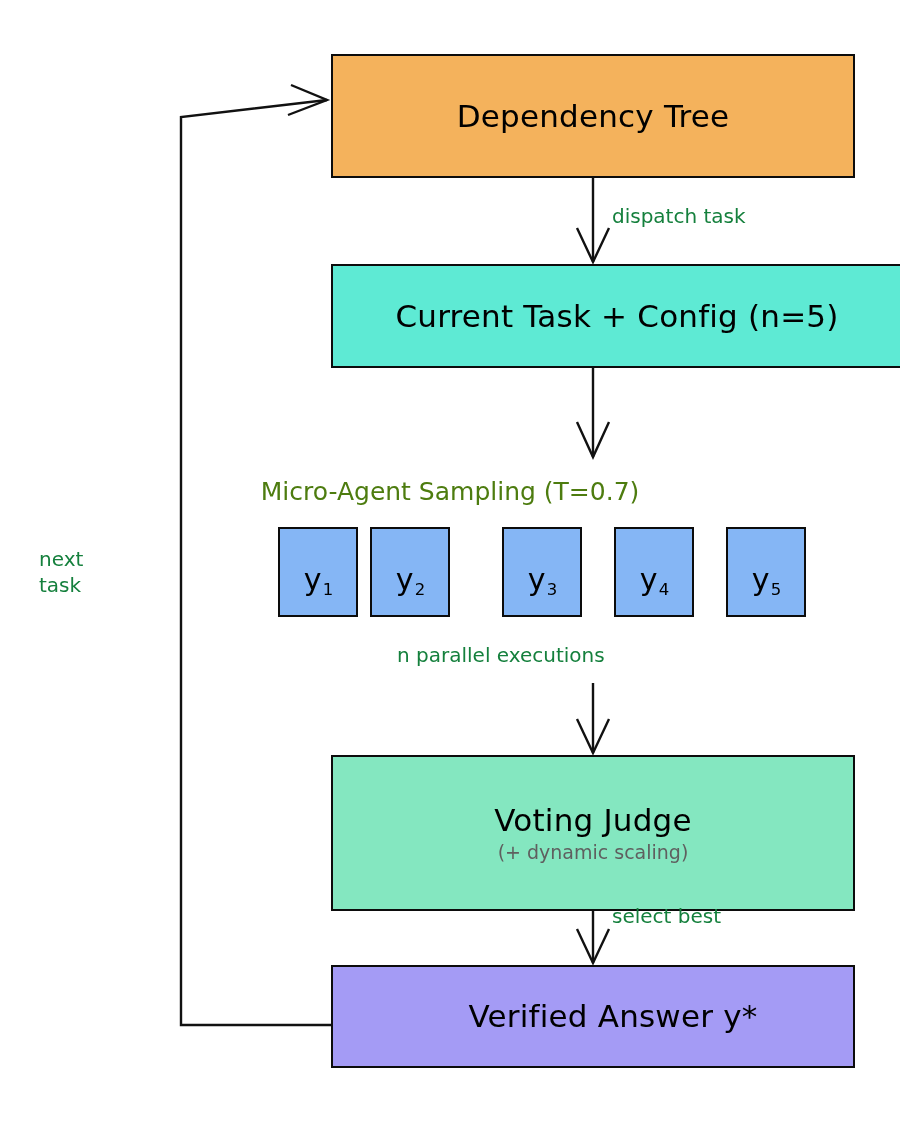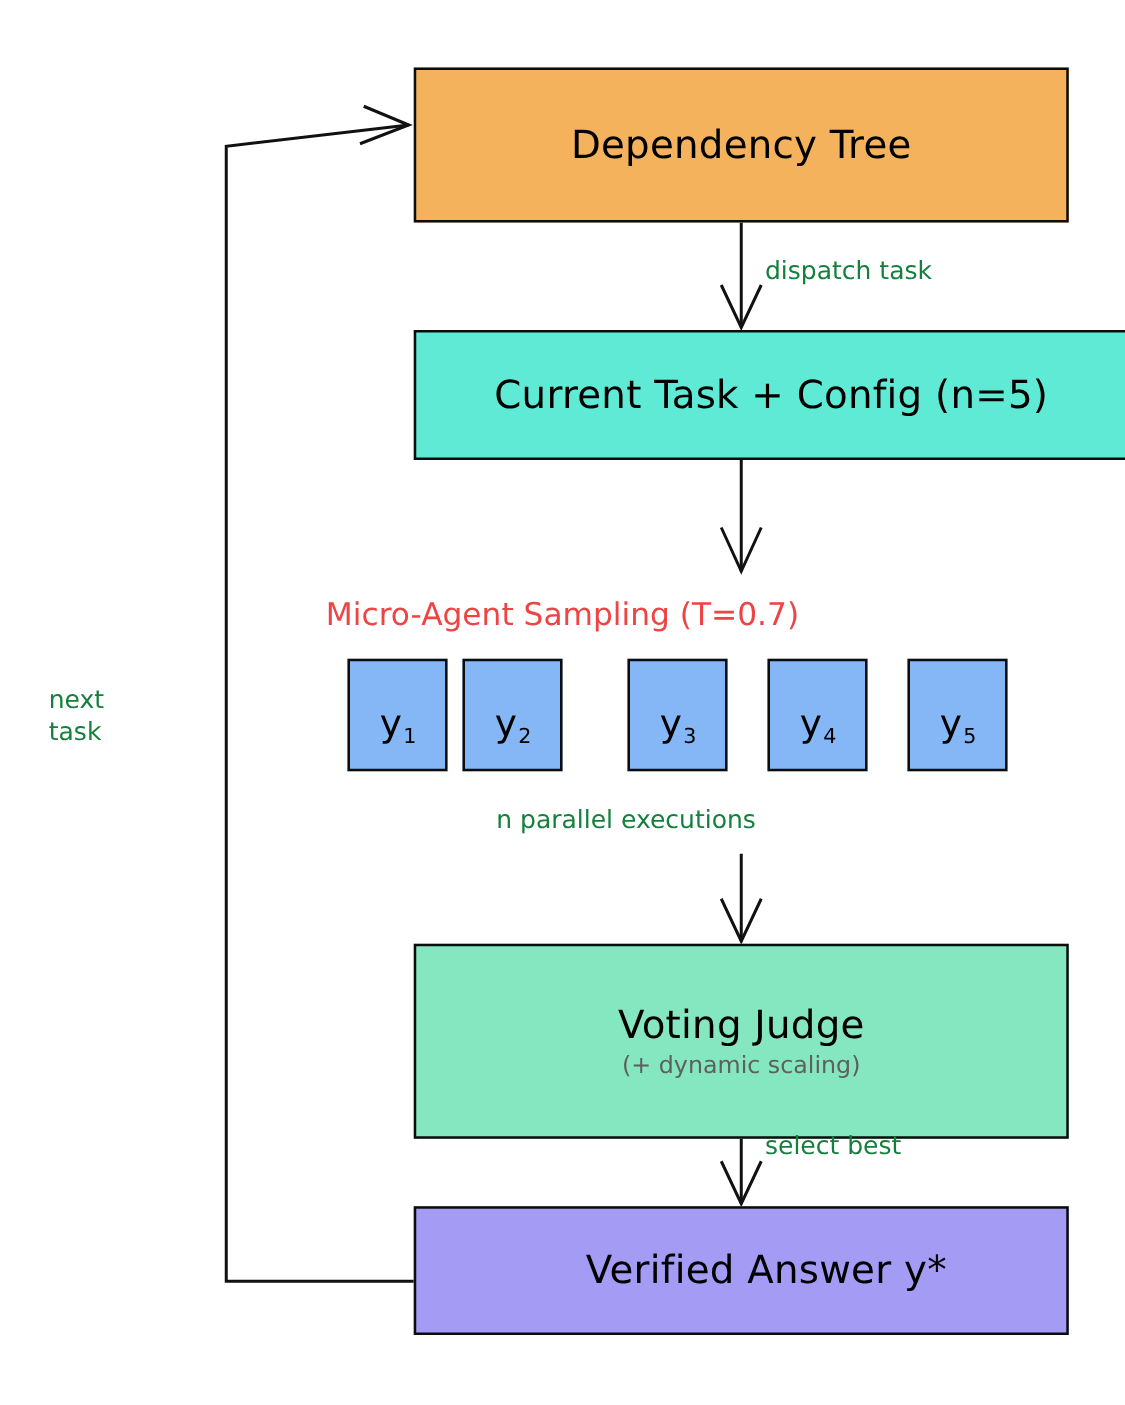--- a/index.html
+++ b/index.html
@@ -64,21 +64,21 @@
     background: #A49BF5;
     padding-left: 40px;
   }
 
   
   #sampling-header {
     position: absolute;
     left: 0; top: 477px;
     width: 900px;
     text-align: center;
-    color: #ef4444;
+    color: #4d7c0f;
     font-size: 25px;
   }
   .sample-box {
     position: absolute;
     top: 527px;
     width: 80px;
     height: 90px;
     box-sizing: border-box;
     background: #85B6F5;
     border: 2.5px solid #0c0c0c;

